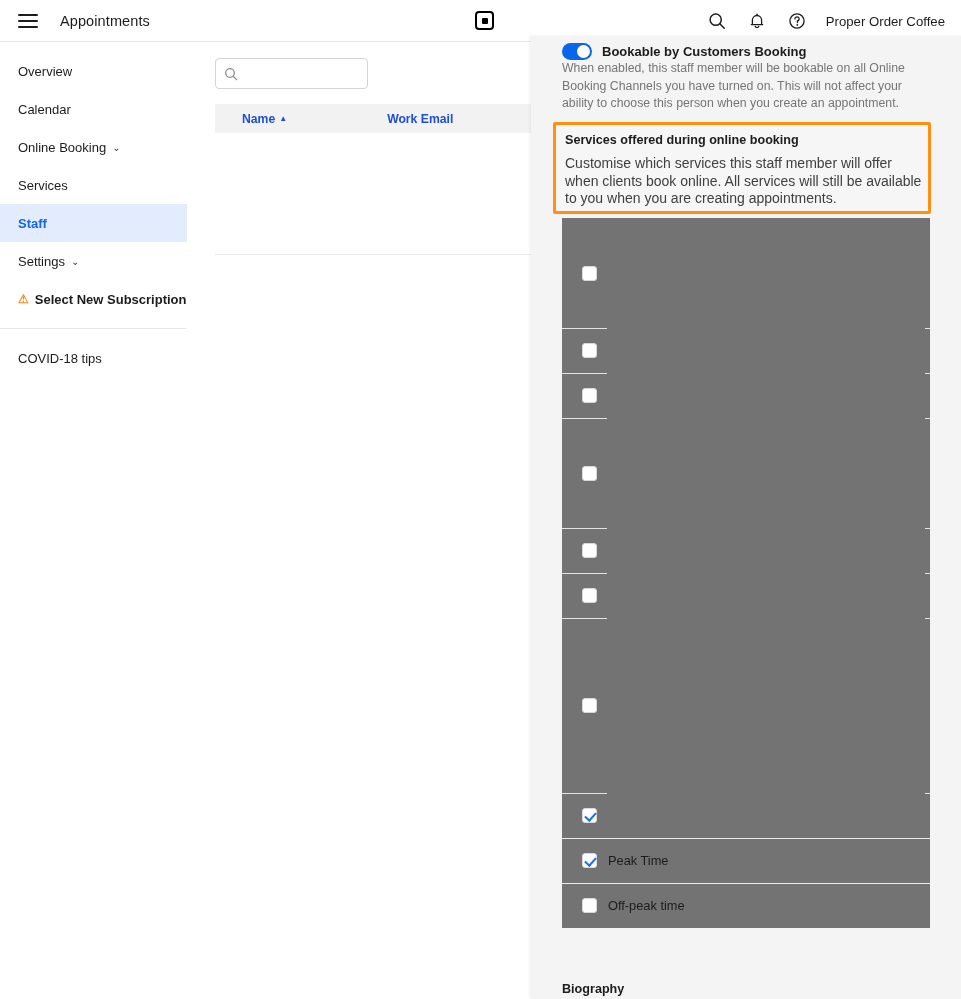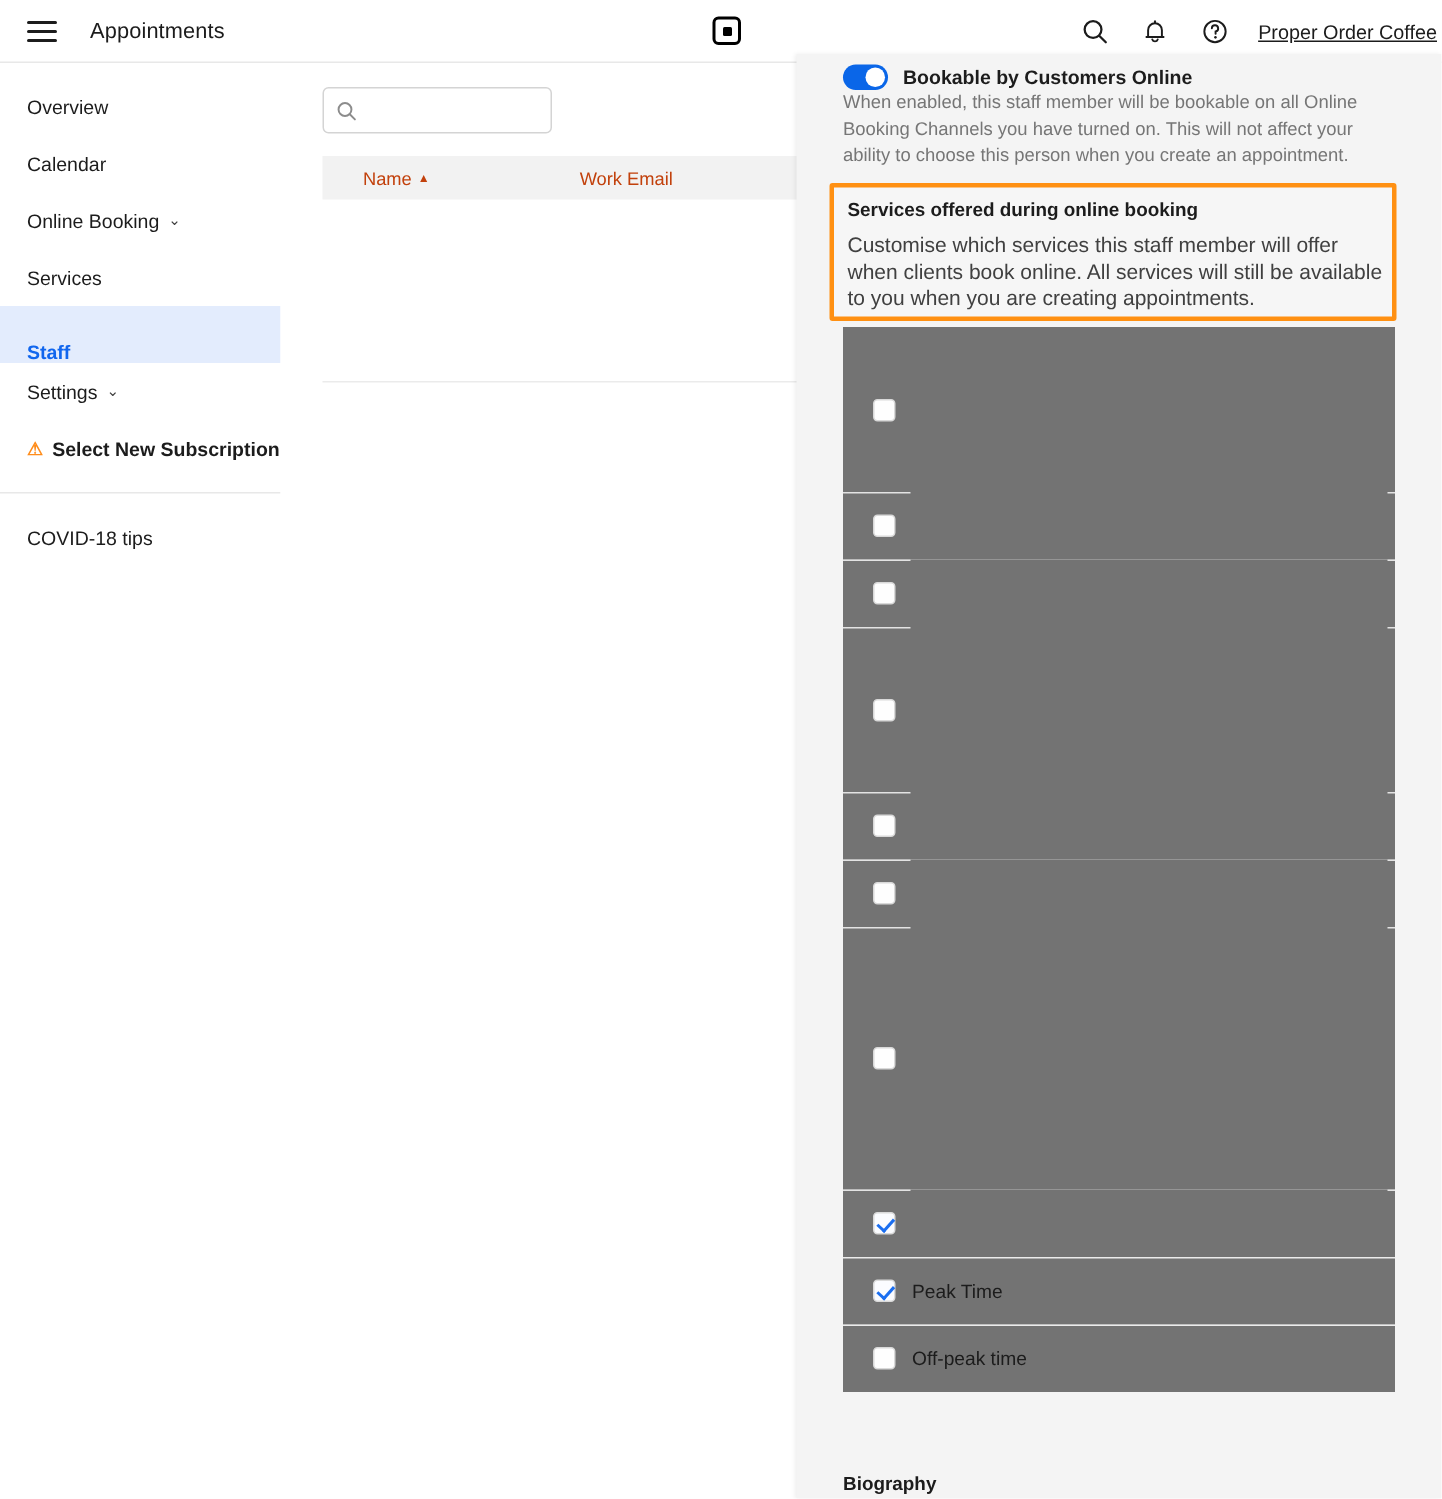--- a/index.html
+++ b/index.html
@@ -17,45 +17,45 @@
     position: absolute; top: 0; left: 0; width: 961px; height: 42px;
     background: #fff; border-bottom: 1px solid #e8e8e8;
     display: flex; align-items: center;
   }
   .hamburger { margin-left: 18px; width: 20px; height: 14px; display: flex; flex-direction: column; justify-content: space-between; cursor: pointer; }
   .hamburger i { display:block; height: 2px; background: #1c1c1c; border-radius: 1px; }
   .app-title { margin-left: 22px; font-size: 14.5px; font-weight: 400; color: #1c1c1c; letter-spacing: .1px; }
   .sq-logo { position: absolute; left: 475px; top: 11px; width: 19px; height: 19px;
              border: 2.6px solid #000; border-radius: 4px; display:flex; align-items:center; justify-content:center; }
   .sq-logo i { display:block; width: 6px; height: 6px; background: #000; border-radius: 1px; }
-  .topright { position: absolute; right: 0; top: 0; height: 42px; display: flex; align-items: center; gap: 18px; padding-right: 3px; text-decoration: underline; }
+  .topright { position: absolute; right: 0; top: 0; height: 42px; display: flex; align-items: center; gap: 18px; padding-right: 16px; }
   .ticon { width: 22px; height: 22px; display:flex; align-items:center; justify-content:center; cursor:pointer; }
   .ticon svg { display:block; }
   .acct { font-size: 13.2px; color: #1c1c1c; padding-right: 0px; cursor: pointer; }
 
   
   .sidebar { position: absolute; top: 42px; left: 0; width: 187px; height: 957px; background: #fff; }
   .nav-item { height: 38px; display: flex; align-items: center; padding-left: 18px; font-size: 13px;
               color: #1c1c1c; cursor: pointer; }
-  .nav-item.sel { background: #e3ecfd; color: #1166ee; font-weight: 700; align-items: flex-end; }
+  .nav-item.sel { background: #e3ecfd; color: #1166ee; font-weight: 700; }
   .nav-item .chev { margin-left: 6px; font-size: 10px; color: #3c3c3c; }
   .nav-item .warn { color: #ff8c1a; margin-right: 6px; font-size: 12px; line-height: 1; }
   .nav-item.bold { font-weight: 700; }
   .nav-sep { margin: 10px 0 10px 0; height: 1px; background: #e8e8e8; width: 187px; }
 
   
   .content { position: absolute; top: 42px; left: 187px; width: 774px; height: 957px; background: #fff; }
   .search-box { position: absolute; left: 28px; top: 16px; width: 153px; height: 31px;
                 border: 1px solid #d4d4d4; border-radius: 4px; display:flex; align-items:center; }
   .search-box .sic { margin-left: 8px; display:flex; }
   .search-box input { border: 0; outline: 0; font-size: 12.5px; width: 110px; margin-left: 5px;
                       font-family: "Liberation Sans", sans-serif; background: transparent; }
   .tbl-head { position: absolute; left: 28px; top: 62px; width: 346px; height: 29px;
               background: #f2f2f2; display: flex; align-items: center; }
-  .th { font-size: 12.2px; font-weight: 400; color: #c2410c; text-align: center; }
+  .th { font-size: 12.2px; font-weight: 700; color: #1d4ed8; text-align: center; }
   .th.name { margin-left: 27px; }
   .th.email { margin-left: 100px; }
   .sort-arrow { font-size: 8px; margin-left: 4px; vertical-align: 2px; }
   .tbl-rule { position: absolute; left: 28px; top: 212px; width: 346px; height: 1px; background: #ebebeb; }
 
   
   .panel { position: absolute; top: 36px; left: 531px; width: 430px; height: 963px;
            background: #f4f4f4; box-shadow: -1px 0 3px rgba(0,0,0,.07); overflow: hidden; }
   .toggle-row { position: absolute; left: 31px; top: 7px; display: flex; align-items: center; }
   .switch { width: 30px; height: 17px; border-radius: 9px; background: #0a66e8; position: relative; flex: none; cursor: pointer; }
@@ -176,21 +176,21 @@
     </div>
     <div class="tbl-rule"></div>
   </div>
 
   <div class="panel">
 
     <div class="toggle-row">
       <div class="switch">
           <i></i>
         </div>
-      <span class="toggle-label">Bookable by Customers Online</span>
+      <span class="toggle-label">Bookable by Customers Booking</span>
     </div>
     <div class="toggle-desc">When enabled, this staff member will be bookable on all Online Booking Channels you have turned on. This will not affect your ability to choose this person when you create an appointment.</div>
 
     <div class="hl-box">
       <div class="hl-title">Services offered during online booking</div>
       <div class="hl-desc">Customise which services this staff member will offer when clients book online. All services will still be available to you when you are creating appointments.</div>
     </div>
 
     <div class="svc-list" id="svc-list">
       <div class="svc-edge" id="svc-edge" style="height: 710px;"></div>

